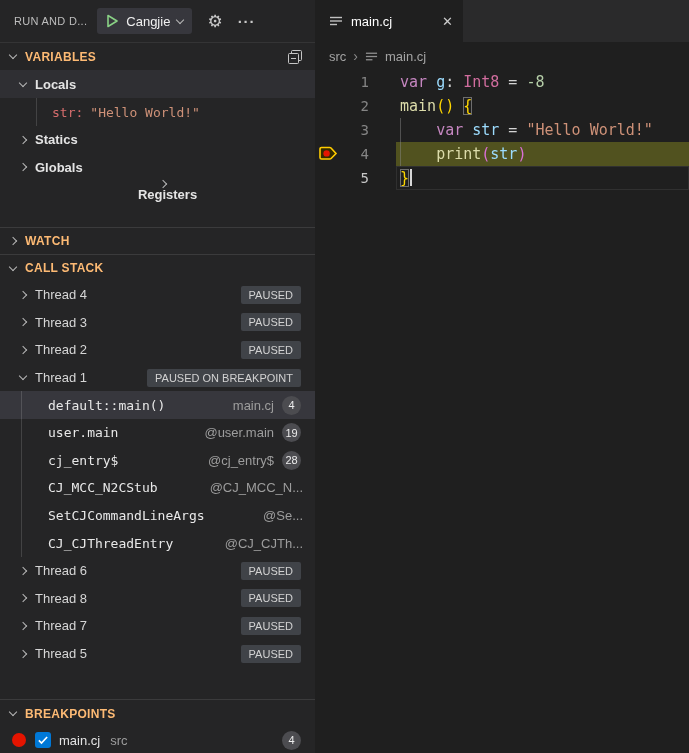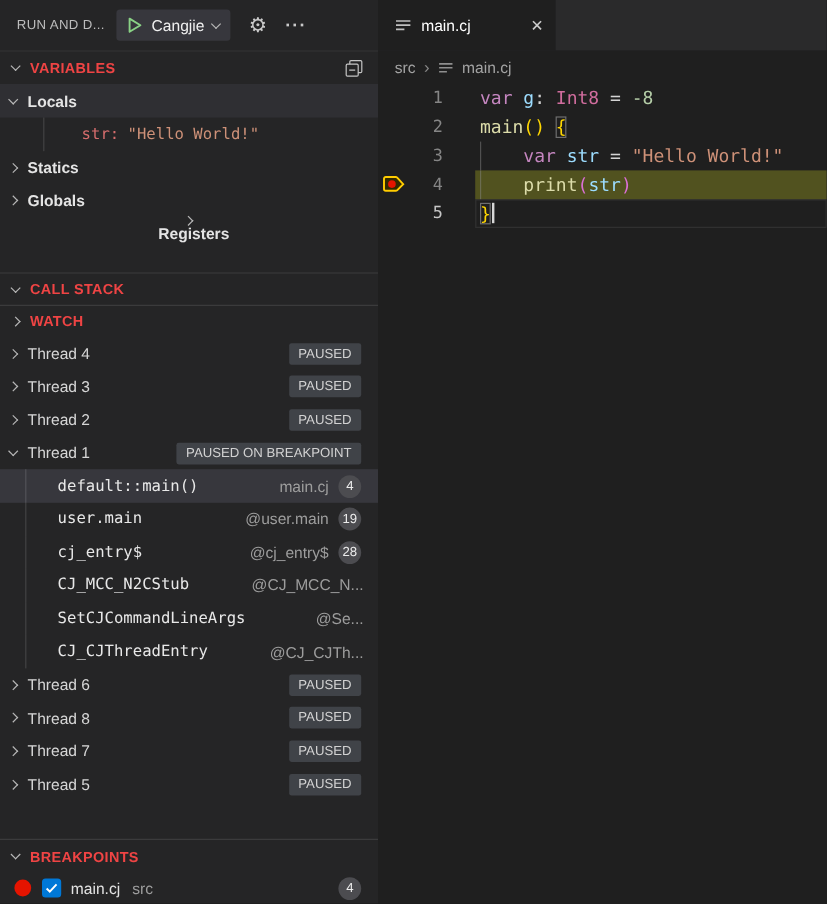--- a/index.html
+++ b/index.html
@@ -17,30 +17,30 @@
   .cfg-label { font-size:13px; color:#f0f0f0; }
   .chev { display:inline-block; width:6px; height:6px; border-right:1.4px solid #b8b8b8;
           border-bottom:1.4px solid #b8b8b8; transform:rotate(-45deg); flex:none; }
   .chev.down { transform:rotate(45deg); margin-top:-3px; }
   .icon-btn { margin-left:15px; color:#c9c9c9; font-size:17px; line-height:1; cursor:pointer; }
   .more { font-weight:bold; letter-spacing:1px; font-size:15px; }
 
   .section-header { height:28px; flex:none; display:flex; align-items:center; padding:0 12px 0 8px;
                     border-top:1px solid rgba(255,255,255,.10); }
   .section-header .chev { margin-right:9px; margin-left:2px; }
-  .section-header .hdr-label { font-size:12px; font-weight:700; color:#ef4444; letter-spacing:.3px; }
+  .section-header .hdr-label { font-size:12px; font-weight:700; color:#fdba74; letter-spacing:.3px; }
   .hdr-spacer { flex:1; }
 
   .row { height:28px; flex:none; display:flex; align-items:center; font-size:13px; position:relative; }
   .row .chev { margin-right:9px; }
-  .tree-lvl1 { padding-left:8px; }
+  .tree-lvl1 { padding-left:20px; }
   .tree-bold { font-weight:700; color:#e4e4e4; }
   .row.hl { background:#2f2f33; }
   .row.selected { background:#37373d; }
-  .var-row { padding-left:68px; font-family:"DejaVu Sans Mono", monospace; font-size:13px; }
+  .var-row { padding-left:52px; font-family:"DejaVu Sans Mono", monospace; font-size:13px; }
   .var-name  { color:var(--variable-name); }
   .var-value { color:var(--string-value); margin-left:7px; }
   .tree-guide { position:absolute; left:36px; top:0; bottom:0; width:1px; background:rgba(255,255,255,.14); }
   .frame-guide { position:absolute; left:21px; top:0; bottom:0; width:1px; background:rgba(255,255,255,.14); }
 
   .cs-rows { display:flex; flex-direction:column; }
   .cs-row { height:27.6px; }
   .thread-label { color:#d6d6d6; }
   .badge-pill { margin-left:auto; margin-right:14px; background:#404348; color:#d2d2d2;
                 font-size:11px; padding:3px 8px; border-radius:2px; white-space:nowrap; flex:none; }
@@ -142,27 +142,27 @@
         </div>
         <div class="row tree-lvl1" style="height: 27px; flex-direction: column;">
           <span class="chev"></span>
           <span class="tree-bold">Registers</span>
         </div>
       </div>
 
     <div class="spacer1"></div>
 
     <div class="section-header" style="height:27px">
+      <span class="chev"></span>
+      <span class="hdr-label">WATCH</span>
+    </div>
+
+    <div class="section-header" style="height:27px">
       <span class="chev down"></span>
       <span class="hdr-label">CALL STACK</span>
-    </div>
-
-    <div class="section-header" style="height:27px">
-      <span class="chev"></span>
-      <span class="hdr-label">WATCH</span>
     </div>
 
     <div class="cs-rows" id="callstack-rows">
         <div class="row cs-row tree-lvl1">
           <span class="chev"></span>
           <span class="thread-label">Thread 4</span>
           <span class="badge-pill">PAUSED</span>
         </div>
         <div class="row cs-row tree-lvl1">
           <span class="chev"></span>

